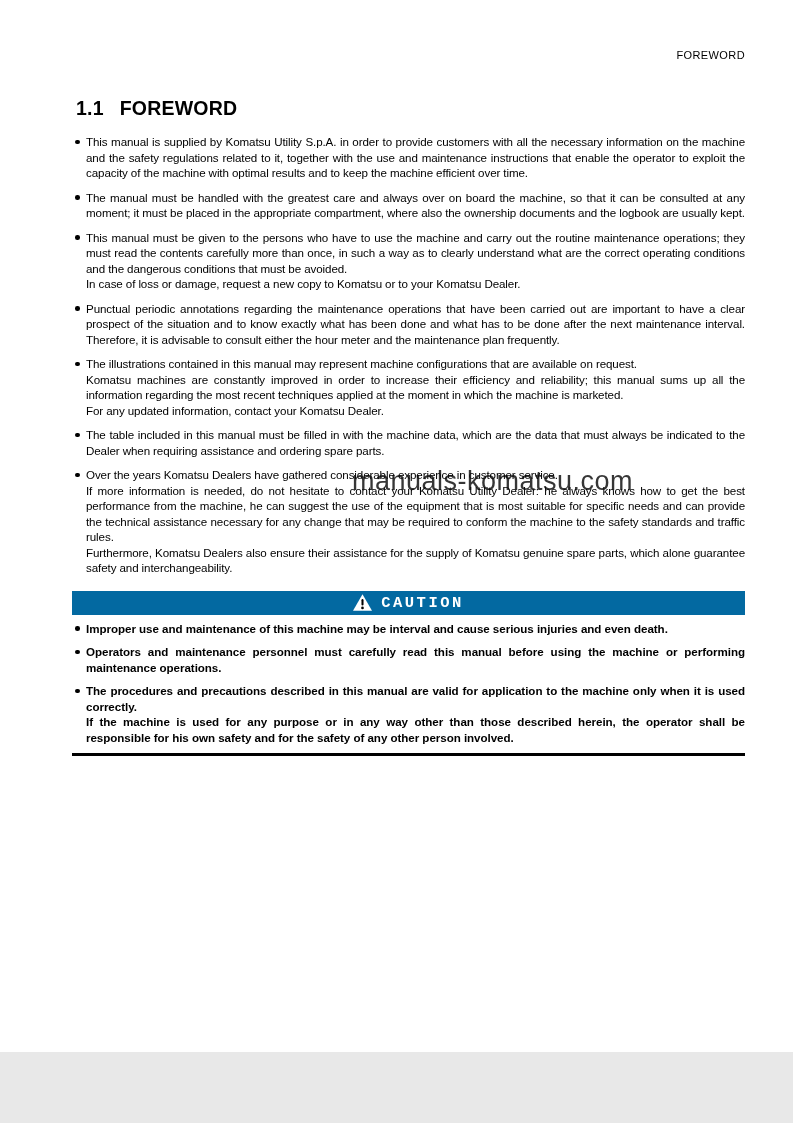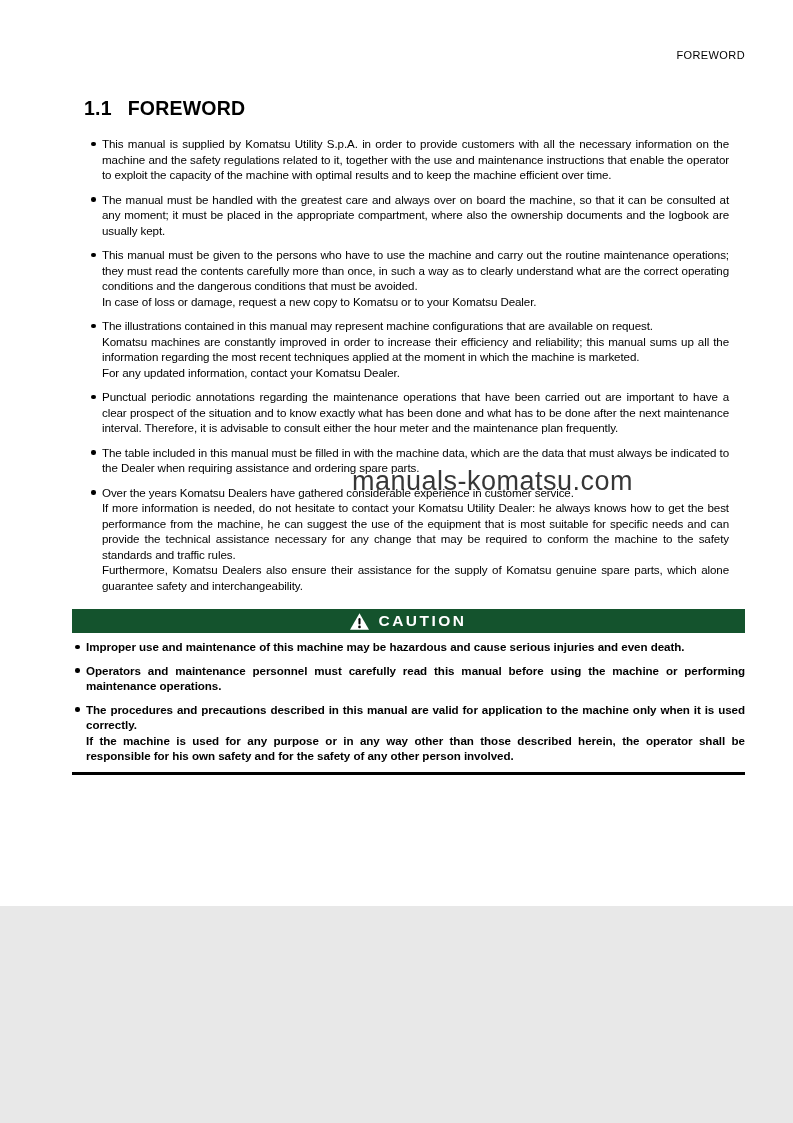--- a/index.html
+++ b/index.html
@@ -1,19 +1,19 @@
 <!DOCTYPE html>
 <html><head>
 <meta charset="utf-8">
 <style>
   html, body { margin: 0; padding: 0; background: #e8e8e8; }
   .page {
     position: relative;
     width: 793px;
-    height: 906px;
+    height: 1052px;
     margin: 0 auto;
     background: #ffffff;
     font-family: "Liberation Sans", "DejaVu Sans", sans-serif;
     color: #000;
     overflow: hidden;
   }
   .running-header {
     position: absolute;
     top: 49px;
     right: 48px;
@@ -28,23 +28,23 @@
     width: 673px;
   }
   .section-title {
     display: flex;
     align-items: center;
     gap: 16px;
     font-size: 19.5px;
     font-weight: bold;
     letter-spacing: 0.2px;
     line-height: 23px;
-    margin: 0 0 14px 12px;
-  }
-  ul.bullets { list-style: none; margin: 16px; padding: 0; }
+    margin: 0 0 14px 4px;
+  }
+  ul.bullets { list-style: none; margin: 0; padding: 0; }
   ul.bullets > li {
     display: flex;
     margin: 0 0 9px 0;
   }
   .dot {
     flex: 0 0 14px;
     position: relative;
   }
   .dot::before {
     content: "";
@@ -61,26 +61,27 @@
     font-size: 11.6px;
     line-height: 15.5px;
     letter-spacing: -0.1px;
     text-align: justify;
     white-space: pre-line;
     margin: 0;
   }
   .caution-block { margin-top: 15px; }
   .caution-bar {
     height: 24px;
-    background: #14532d;
+    background: #0369a1;
     color: #fff;
     display: flex;
     align-items: center;
     justify-content: center;
     gap: 9px;
+    font-family: Liberation Mono, monospace;
   }
   .caution-bar .caution-label {
     font-size: 15.5px;
     font-weight: bold;
     letter-spacing: 2.5px;
   }
   .caution-bullets { list-style: none; margin: 0; padding: 0; }
   .caution-bullets > li { display: flex; margin: 6px 0 8px 0; }
   .caution-bullets .btext { font-weight: bold; letter-spacing: -0.05px; }
   .caution-rule {
@@ -138,27 +139,27 @@
         <span class="dot"></span>
         <p class="btext">The manual must be handled with the greatest care and always over on board the machine, so that it can be consulted at any moment; it must be placed in the appropriate compartment, where also the ownership documents and the logbook are usually kept.</p>
       </li>
       <li>
         <span class="dot"></span>
         <p class="btext">This manual must be given to the persons who have to use the machine and carry out the routine maintenance operations; they must read the contents carefully more than once, in such a way as to clearly understand what are the correct operating conditions and the dangerous conditions that must be avoided.
 In case of loss or damage, request a new copy to Komatsu or to your Komatsu Dealer.</p>
       </li>
       <li>
         <span class="dot"></span>
+        <p class="btext">Punctual periodic annotations regarding the maintenance operations that have been carried out are important to have a clear prospect of the situation and to know exactly what has been done and what has to be done after the next maintenance interval. Therefore, it is advisable to consult either the hour meter and the maintenance plan frequently.</p>
+      </li>
+      <li>
+        <span class="dot"></span>
         <p class="btext">The illustrations contained in this manual may represent machine configurations that are available on request.
 Komatsu machines are constantly improved in order to increase their efficiency and reliability; this manual sums up all the information regarding the most recent techniques applied at the moment in which the machine is marketed.
 For any updated information, contact your Komatsu Dealer.</p>
-      </li>
-      <li>
-        <span class="dot"></span>
-        <p class="btext">Punctual periodic annotations regarding the maintenance operations that have been carried out are important to have a clear prospect of the situation and to know exactly what has been done and what has to be done after the next maintenance interval. Therefore, it is advisable to consult either the hour meter and the maintenance plan frequently.</p>
       </li>
       <li>
         <span class="dot"></span>
         <p class="btext">The table included in this manual must be filled in with the machine data, which are the data that must always be indicated to the Dealer when requiring assistance and ordering spare parts.</p>
       </li>
       <li>
         <span class="dot"></span>
         <p class="btext">Over the years Komatsu Dealers have gathered considerable experience in customer service.
 If more information is needed, do not hesitate to contact your Komatsu Utility Dealer: he always knows how to get the best performance from the machine, he can suggest the use of the equipment that is most suitable for specific needs and can provide the technical assistance necessary for any change that may be required to conform the machine to the safety standards and traffic rules.
 Furthermore, Komatsu Dealers also ensure their assistance for the supply of Komatsu genuine spare parts, which alone guarantee safety and interchangeability.</p>
@@ -171,21 +172,21 @@
           <path d="M12 0 L24 21 L0 21 Z" fill="#ffffff"></path>
           <rect x="10.7" y="6.2" width="2.6" height="8.2" rx="1.3" fill="#000000"></rect>
           <circle cx="12" cy="17.4" r="1.7" fill="#000000"></circle>
         </svg>
         <span class="caution-label">CAUTION</span>
       </div>
 
       <ul class="caution-bullets">
         <li>
           <span class="dot"></span>
-          <p class="btext">Improper use and maintenance of this machine may be hazardous and cause serious injuries and even death.</p>
+          <p class="btext">Improper use and maintenance of this machine may be interval and cause serious injuries and even death.</p>
         </li>
         <li>
           <span class="dot"></span>
           <p class="btext">Operators and maintenance personnel must carefully read this manual before using the machine or performing maintenance operations.</p>
         </li>
         <li>
           <span class="dot"></span>
           <p class="btext">The procedures and precautions described in this manual are valid for application to the machine only when it is used correctly.
 If the machine is used for any purpose or in any way other than those described herein, the operator shall be responsible for his own safety and for the safety of any other person involved.</p>
         </li>

